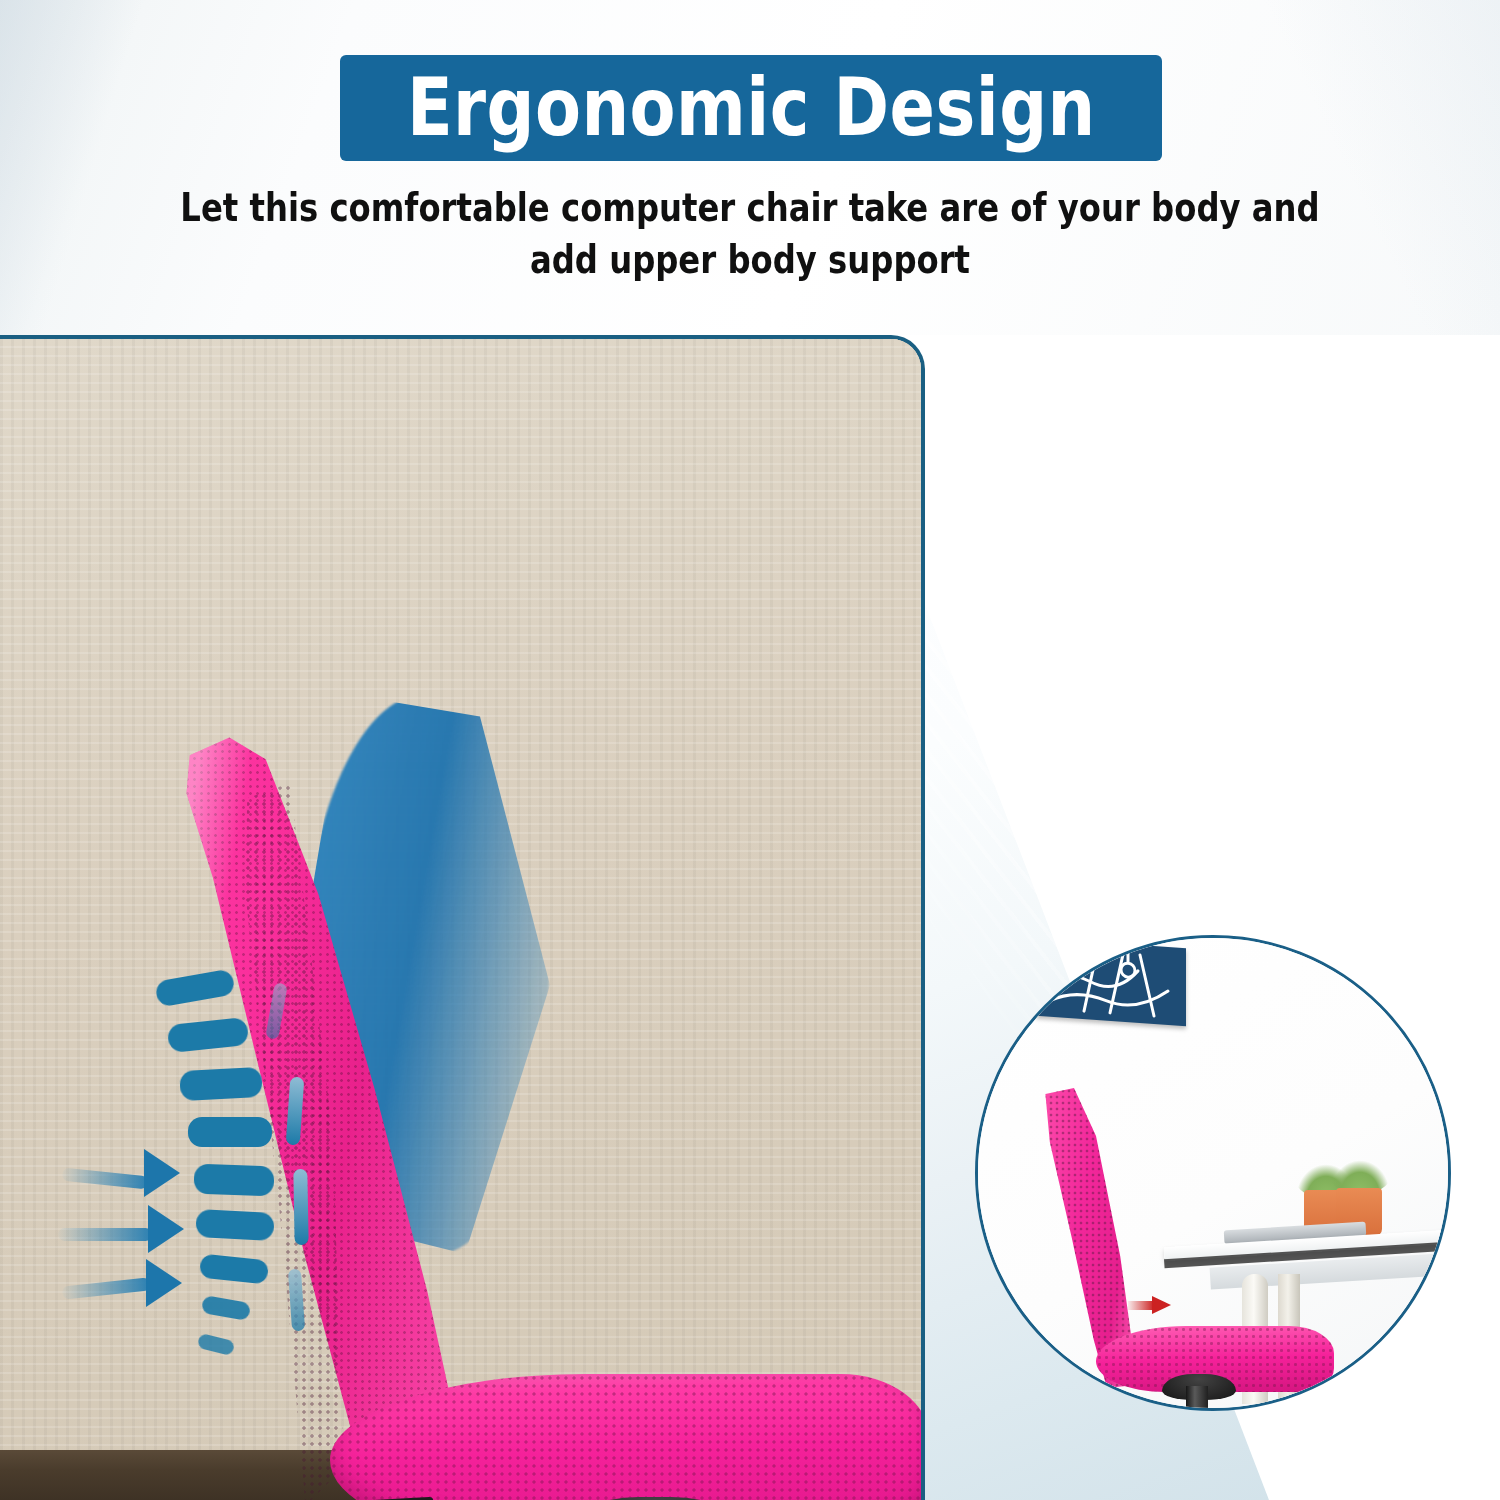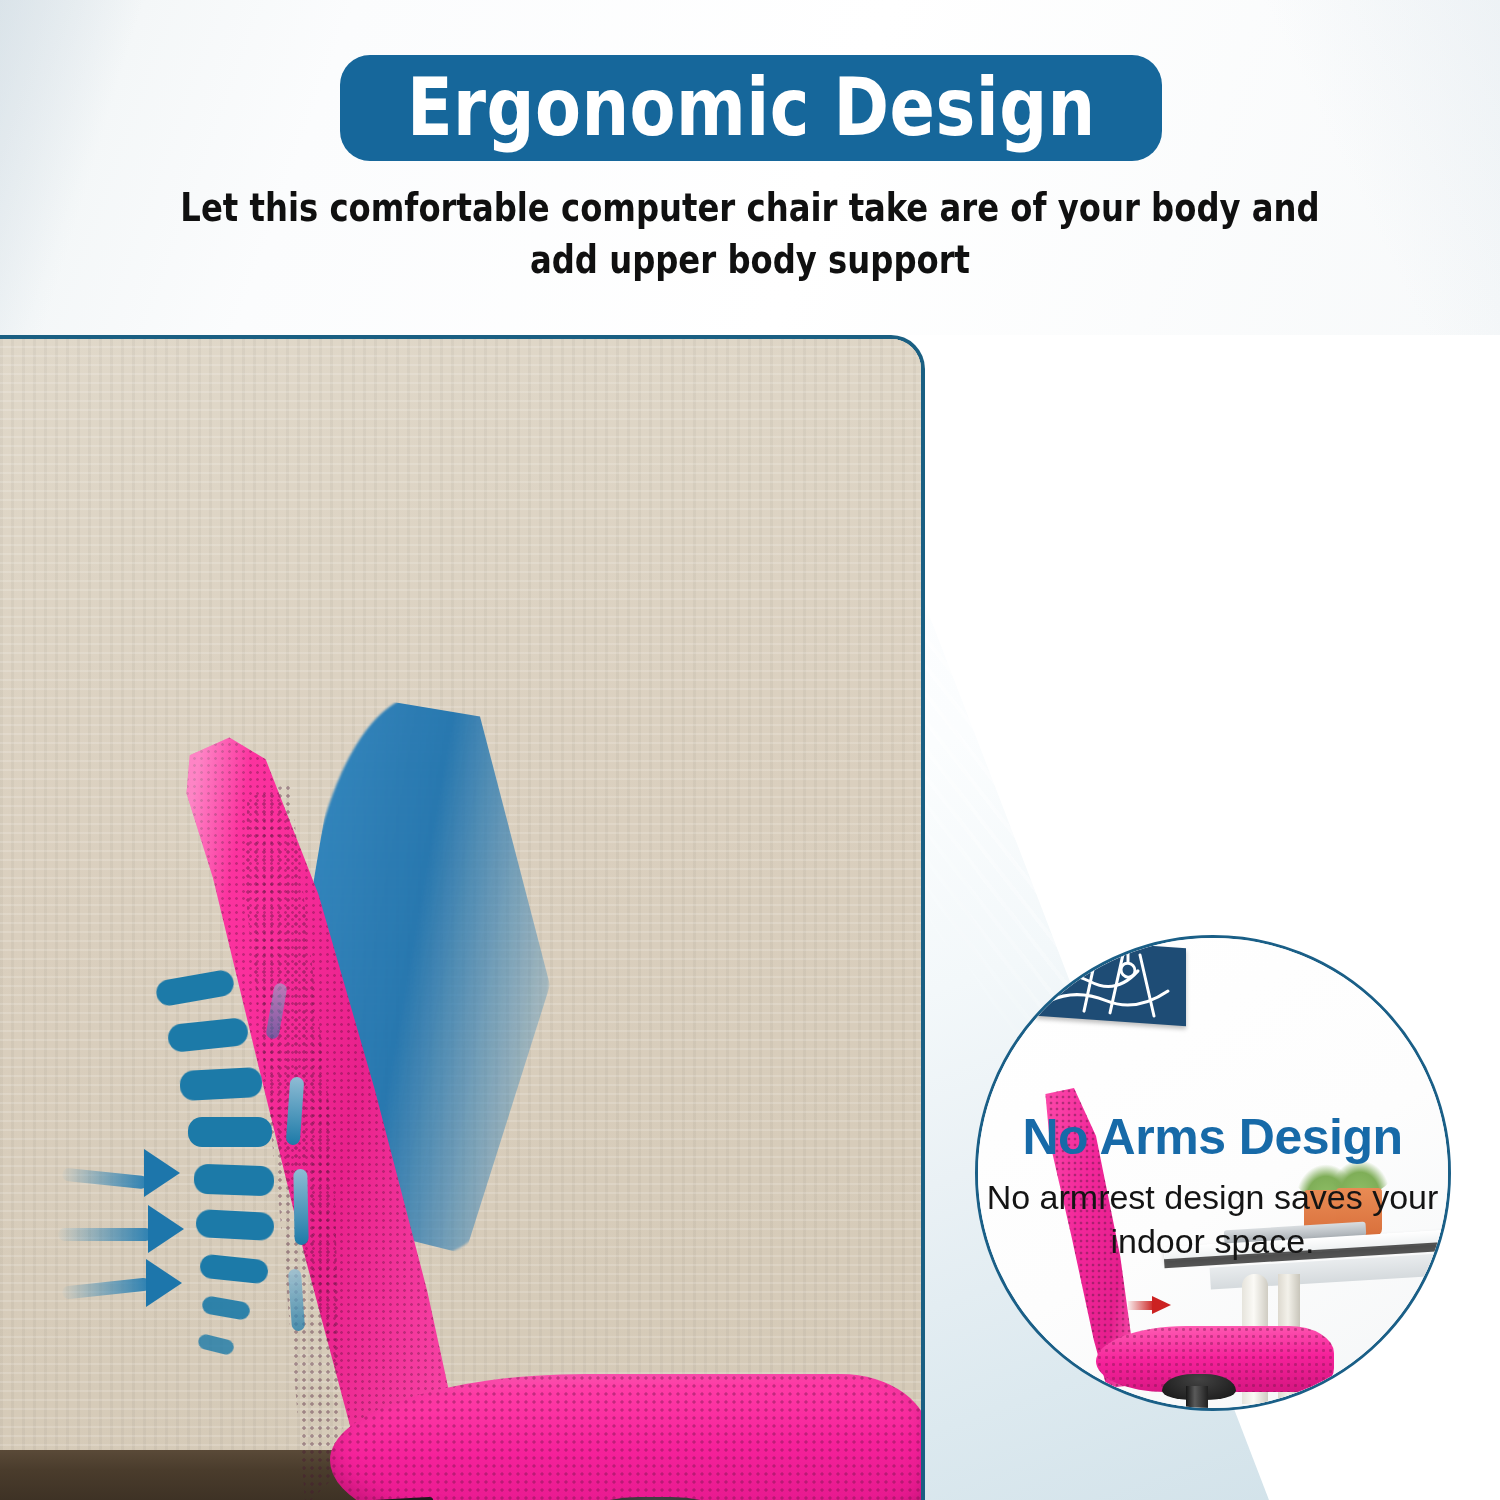--- a/index.html
+++ b/index.html
@@ -15,21 +15,21 @@
     background:linear-gradient(110deg,#e7ecef 0%,#f4f7f8 9%,#fbfcfd 22%,#ffffff 55%,#f7f9fa 100%);
     overflow:hidden;}
   .header .hdr-sheen{position:absolute;left:-60px;top:-40px;width:230px;height:420px;
     background:linear-gradient(100deg,rgba(200,215,225,.55),rgba(255,255,255,0) 62%);
     transform:rotate(7deg);}
   .header .hdr-sheen2{position:absolute;right:-120px;top:-60px;width:420px;height:470px;
     background:linear-gradient(250deg,rgba(205,218,228,.40),rgba(255,255,255,0) 60%);
     transform:rotate(-6deg);}
 
   .title-badge{position:absolute;left:340px;top:55px;width:822px;height:106px;
-    background:#16679b;border-radius:30px;display:flex;align-items:center;justify-content:center;}
+    background:#16679b;border-radius:6px;display:flex;align-items:center;justify-content:center;}
   .title-badge .title-text{
     color:#ffffff;font-family:"Liberation Sans Narrow","DejaVu Sans Condensed","Liberation Sans",sans-serif;
     font-weight:bold;font-size:80px;letter-spacing:.5px;line-height:1;
     transform:scaleX(.93);white-space:nowrap;}
 
   .subtitle{position:absolute;left:110px;top:182px;width:1280px;text-align:center;
     font-family:"Liberation Sans Narrow","DejaVu Sans Condensed","Liberation Sans",sans-serif;
     font-weight:bold;font-size:39px;line-height:1.33;color:#101010;transform:scaleX(.92);}
 
   
@@ -279,19 +279,15 @@
       <div class="ins-seat"></div>
       <div class="ins-mech"></div>
       <div class="ins-col"></div>
 
       <div class="red-arrow">
         <div class="ra-shaft"></div>
         <div class="ra-head"></div>
       </div>
     </div>
 
-    <div class="right-text">
-      <div class="rt-head">No Arms Design</div>
-      <div class="rt-body">No armrest design saves your indoor space.</div>
-    </div>
 
   </div>
 </div>
 
 </body></html>

